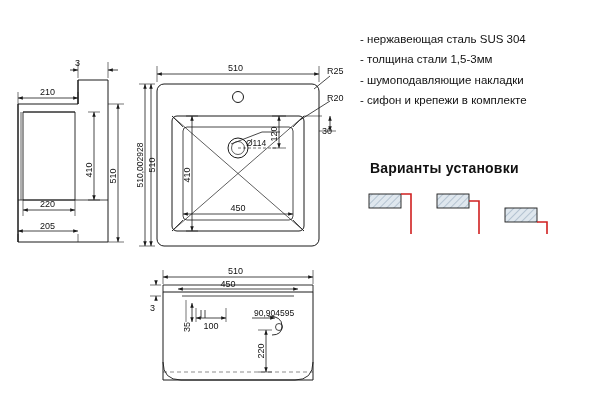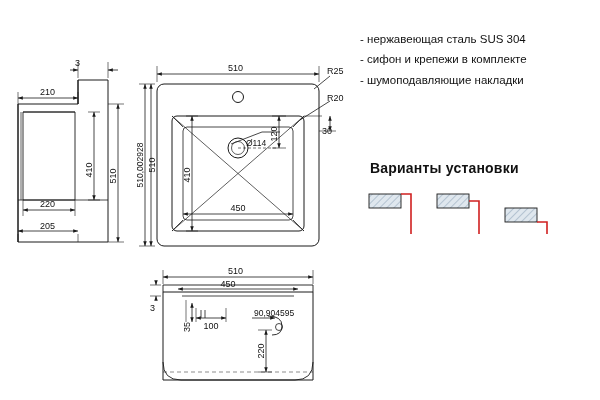--- a/index.html
+++ b/index.html
@@ -229,19 +229,20 @@
       <text x="150" y="311">3</text>
       <text x="190" y="327" transform="rotate(-90 190 327)" text-anchor="middle">35</text>
       <text x="211" y="329" text-anchor="middle">100</text>
       <text x="254" y="316" font-size="8.5">90,904595</text>
       <text x="264" y="351" transform="rotate(-90 264 351)" text-anchor="middle">220</text>
     </g>
   </svg>
 
   <div class="spec">
     <div>- нержавеющая сталь SUS 304</div>
+    <div>- толщина стали 1,5-3мм</div>
+    <div>- шумоподавляющие накладки</div>
     <div>- сифон и крепежи в комплекте</div>
-    <div>- шумоподавляющие накладки</div>
   </div>
 
   <div class="variants-title">Варианты установки</div>
 
 </div>
 
 </body></html>

